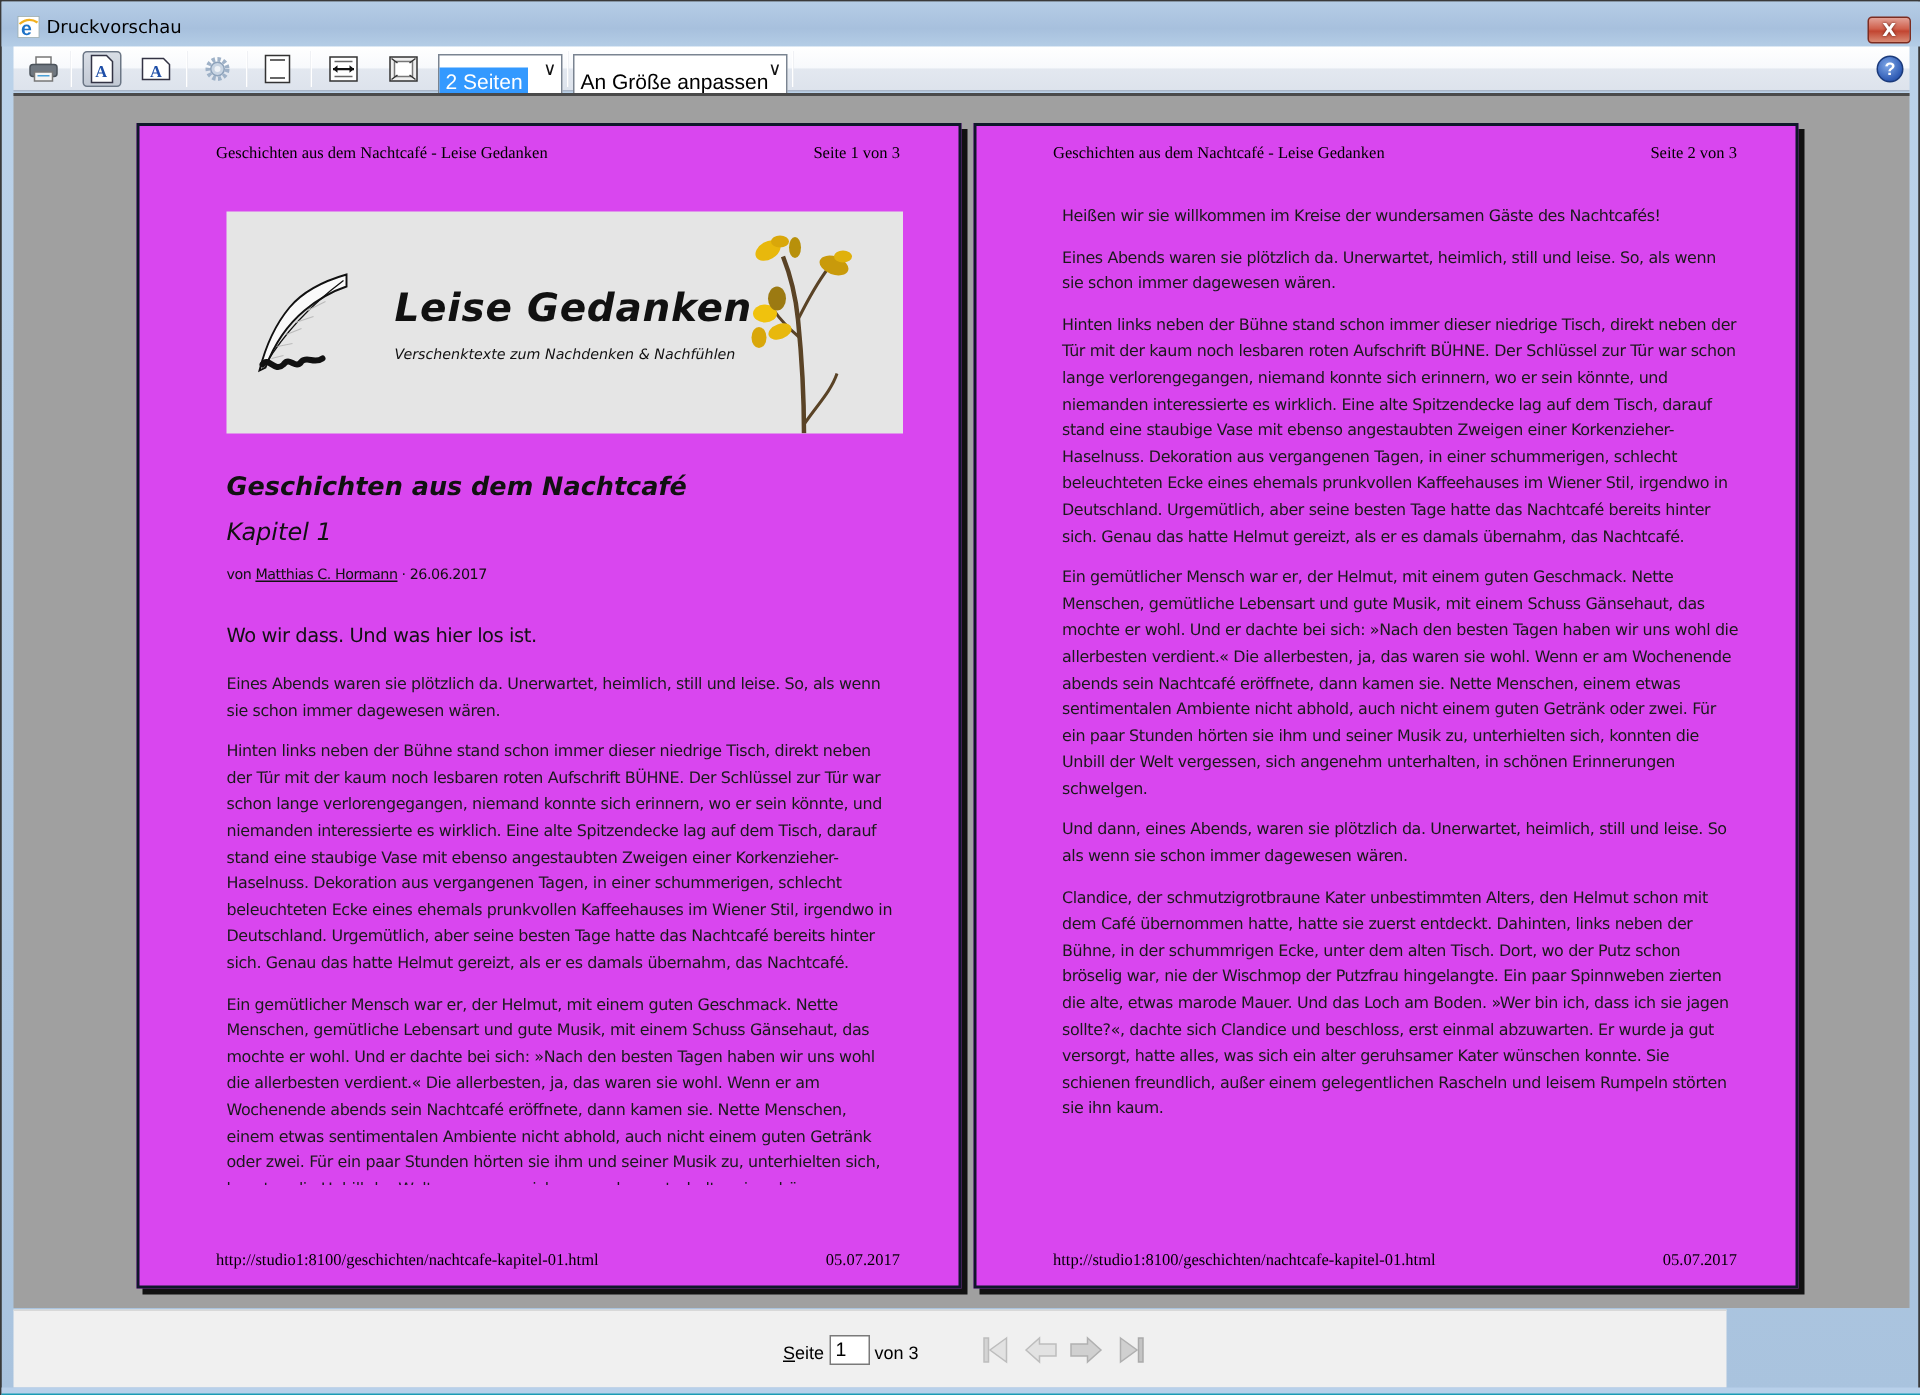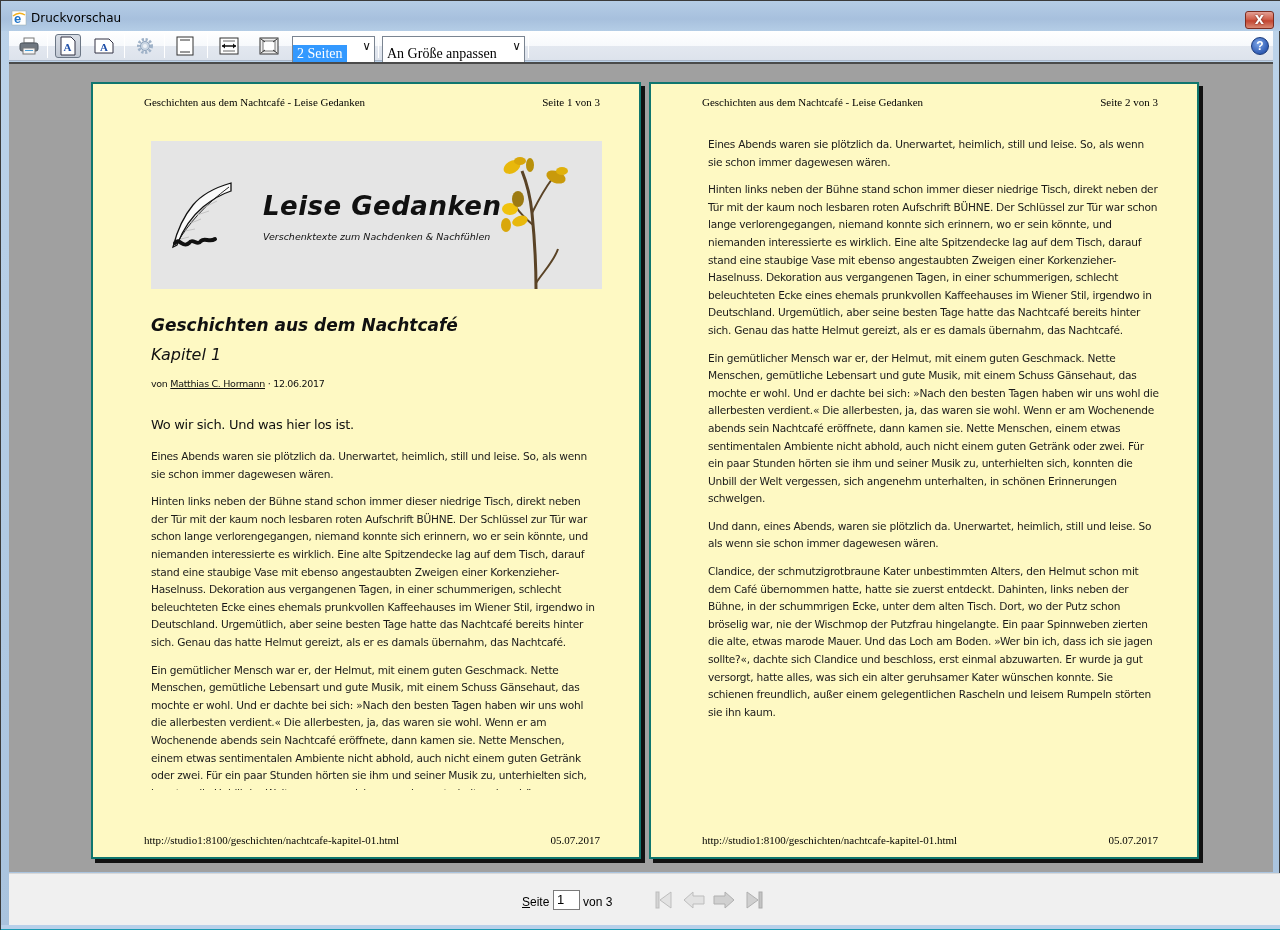--- a/index.html
+++ b/index.html
@@ -19,48 +19,48 @@
     border: 1px solid #7c2c20; border-radius: 3px; display: flex; align-items: center; justify-content: center; }
   .close-btn span { color: #fff; font-weight: bold; font-size: 12px; text-shadow: 0 0 2px #5a1a10; font-family: "DejaVu Sans", sans-serif; }
 
   
   .toolbar { position: absolute; left: 8px; top: 30px; width: 1264px; height: 30px;
     background: linear-gradient(#ffffff 0%, #f7f9fc 50%, #e3e8f0 51%, #dde3ec 100%);
     border-bottom: 1px solid #aab6c8; }
   .tb-btn { position: absolute; top: 3px; width: 26px; height: 24px; display: flex; align-items: center; justify-content: center; border-radius: 3px; }
   .tb-btn.active { border: 1px solid #6b7685; background: linear-gradient(#d9dee6, #c2c9d4); }
   .tb-sep { position: absolute; top: 3px; width: 1px; height: 24px; background: #c3cad5; border-right: 1px solid #fff; }
-  .select { position: absolute; top: 5px; height: 36px; border: 1px solid #7a8491; background: #fff; font-size: 14px; display: flex; align-items: center; color: #000; font-family: Liberation Serif, serif; }
+  .select { position: absolute; top: 5px; height: 36px; border: 1px solid #7a8491; background: #fff; font-size: 14px; display: flex; align-items: center; color: #000; font-family: Liberation Sans, sans-serif; }
   .select .val { padding: 0 4px; height: 18px; line-height: 18px; }
   .select .val.hl { background: #3399ff; color: #fff; }
   .select .arrow { position: absolute; right: 3px; top: 2px; font-size: 12px; color: #111; }
   .help-btn { position: absolute; right: 4px; top: 6px; width: 18px; height: 18px; border-radius: 50%;
     background: radial-gradient(circle at 40% 35%, #7fa8e8, #2f5bb4 70%, #1c3f88); border: 1px solid #1b3a7a;
     color: #fff; font-weight: bold; font-size: 12px; display: flex; align-items: center; justify-content: center; }
 
   
   .preview { position: absolute; left: 8px; top: 61px; width: 1264px; height: 810px; background: #a0a0a0; border-top: 2px solid #4a4a4a; }
-  .page { position: absolute; background: #fef9c3; border: 2px solid #0f766e; box-shadow: 4px 4px 0 #111; text-decoration: underline; }
+  .page { position: absolute; background: #d946ef; border: 2px solid #0f172a; box-shadow: 4px 4px 0 #111; text-decoration: underline; }
   .page .hdr, .page .ftr { position: absolute; font-family: "Liberation Serif", serif; font-size: 11px; color: #000; }
   .page .content { position: absolute; font-family: "DejaVu Sans", sans-serif; color: #1a1a1a; }
   .content p { font-size: 10.6px; line-height: 17.6px; margin-bottom: 10px; letter-spacing: -0.25px; }
 
   .banner { position: absolute; left: 58px; top: 57px; width: 451px; height: 148px; background: #e5e5e5; overflow: hidden; }
   .banner .btitle { position: absolute; left: 112px; top: 50px; font-family: "DejaVu Sans", sans-serif; font-style: italic; font-weight: bold; font-size: 26px; color: #111; letter-spacing: 0.5px; }
   .banner .bsub { position: absolute; left: 112px; top: 90px; font-family: "DejaVu Sans", sans-serif; font-style: italic; font-size: 9.5px; color: #111; }
 
   .h-title { position: absolute; font-family: "DejaVu Sans", sans-serif; font-style: italic; font-weight: bold; font-size: 17px; color: #111; }
   .h-sub { position: absolute; font-family: "DejaVu Sans", sans-serif; font-style: italic; font-size: 16px; color: #111; text-align: right; }
   .byline { position: absolute; font-family: "DejaVu Sans", sans-serif; font-size: 9.5px; color: #111; letter-spacing: -0.3px; }
   .byline .author { text-decoration: underline; }
   .lead { position: absolute; font-family: "DejaVu Sans", sans-serif; font-size: 13px; color: #111; letter-spacing: -0.3px; }
   .h3 { font-family: "DejaVu Sans", sans-serif; font-style: italic; font-weight: bold; font-size: 15px; color: #111; margin: 4px 0 10px 0; }
 
   
-  .navbar { position: absolute; left: 8px; top: 872px; width: 1272px; height: 52px; background: #f0f0f0; border-top: 1px solid #d8d8d8; }
+  .navbar { position: absolute; left: 8px; top: 872px; width: 1142px; height: 52px; background: #f0f0f0; border-top: 1px solid #d8d8d8; }
   .nav-label { position: absolute; left: 513px; top: 21px; font-size: 12px; color: #000; }
   .nav-label u { text-decoration: underline; }
   .page-input { position: absolute; left: 544px; top: 16px; width: 27px; height: 20px; border: 1px solid #7a7a7a; background: #fff; font-size: 13px; padding-left: 3px; line-height: 18px; }
   .nav-of { position: absolute; left: 574px; top: 21px; font-size: 12px; color: #000; }
   .nav-btn { position: absolute; top: 15px; width: 24px; height: 22px; display: flex; align-items: center; justify-content: center; }
   .bottom-strip { position: absolute; left: 0; top: 924px; width: 1280px; height: 6px; background: #b8d0ea; border-bottom: 2px solid #1b9bb3; }
 </style>
 </head>
 <body>
 
@@ -178,39 +178,40 @@
           <ellipse cx="14" cy="56" rx="8" ry="6" fill="#f0c20d"></ellipse>
           <ellipse cx="22" cy="46" rx="6" ry="8" fill="#9c7a12"></ellipse>
           <ellipse cx="24" cy="68" rx="8" ry="5" fill="#e8b80c" transform="rotate(-20 24 68)"></ellipse>
           <ellipse cx="10" cy="72" rx="5" ry="7" fill="#d9a70a"></ellipse>
         </svg>
       </div>
 
       <div class="h-title" style="left:58px; top:231px;">Geschichten aus dem Nachtcafé</div>
       <div class="h-sub" style="left:58px; top:261px;">Kapitel 1</div>
       <div class="byline" style="left:58px; top:294px;">
-        <span>von </span><span class="author">Matthias C. Hormann</span><span> · 12.06.2017</span>
-      </div>
-      <div class="lead" style="left:58px; top:333px;">Wo wir sich. Und was hier los ist.</div>
+        <span>von </span><span class="author">Matthias C. Hormann</span><span> · 26.06.2017</span>
+      </div>
+      <div class="lead" style="left:58px; top:333px;">Wo wir dass. Und was hier los ist.</div>
 
       <div class="content" style="left:58px; top:364px; width:448px; height:342px; overflow:hidden;">
         <p>Eines Abends waren sie plötzlich da. Unerwartet, heimlich, still und leise. So, als wenn sie schon immer dagewesen wären.</p>
         <p>Hinten links neben der Bühne stand schon immer dieser niedrige Tisch, direkt neben der Tür mit der kaum noch lesbaren roten Aufschrift BÜHNE. Der Schlüssel zur Tür war schon lange verlorengegangen, niemand konnte sich erinnern, wo er sein könnte, und niemanden interessierte es wirklich. Eine alte Spitzendecke lag auf dem Tisch, darauf stand eine staubige Vase mit ebenso angestaubten Zweigen einer Korkenzieher-Haselnuss. Dekoration aus vergangenen Tagen, in einer schummerigen, schlecht beleuchteten Ecke eines ehemals prunkvollen Kaffeehauses im Wiener Stil, irgendwo in Deutschland. Urgemütlich, aber seine besten Tage hatte das Nachtcafé bereits hinter sich. Genau das hatte Helmut gereizt, als er es damals übernahm, das Nachtcafé.</p>
         <p>Ein gemütlicher Mensch war er, der Helmut, mit einem guten Geschmack. Nette Menschen, gemütliche Lebensart und gute Musik, mit einem Schuss Gänsehaut, das mochte er wohl. Und er dachte bei sich: »Nach den besten Tagen haben wir uns wohl die allerbesten verdient.« Die allerbesten, ja, das waren sie wohl. Wenn er am Wochenende abends sein Nachtcafé eröffnete, dann kamen sie. Nette Menschen, einem etwas sentimentalen Ambiente nicht abhold, auch nicht einem guten Getränk oder zwei. Für ein paar Stunden hörten sie ihm und seiner Musik zu, unterhielten sich, konnten die Unbill der Welt vergessen, sich angenehm unterhalten, in schönen Erinnerungen schwelgen.</p>
       </div>
 
       <div class="ftr" style="left:51px; top:750px;">http://studio1:8100/geschichten/nachtcafe-kapitel-01.html</div>
       <div class="ftr" style="right:39px; top:750px;">05.07.2017</div>
     </div>
 
     <div class="page" style="left:640px; top:18px; width:550px; height:777px;">
       <div class="hdr" style="left:51px; top:12px;">Geschichten aus dem Nachtcafé - Leise Gedanken</div>
       <div class="hdr" style="right:39px; top:12px;">Seite 2 von 3</div>
 
       <div class="content" style="left:57px; top:52px; width:452px;">
+        <p>Heißen wir sie willkommen im Kreise der wundersamen Gäste des Nachtcafés!</p>
         <p>Eines Abends waren sie plötzlich da. Unerwartet, heimlich, still und leise. So, als wenn sie schon immer dagewesen wären.</p>
         <p>Hinten links neben der Bühne stand schon immer dieser niedrige Tisch, direkt neben der Tür mit der kaum noch lesbaren roten Aufschrift BÜHNE. Der Schlüssel zur Tür war schon lange verlorengegangen, niemand konnte sich erinnern, wo er sein könnte, und niemanden interessierte es wirklich. Eine alte Spitzendecke lag auf dem Tisch, darauf stand eine staubige Vase mit ebenso angestaubten Zweigen einer Korkenzieher-Haselnuss. Dekoration aus vergangenen Tagen, in einer schummerigen, schlecht beleuchteten Ecke eines ehemals prunkvollen Kaffeehauses im Wiener Stil, irgendwo in Deutschland. Urgemütlich, aber seine besten Tage hatte das Nachtcafé bereits hinter sich. Genau das hatte Helmut gereizt, als er es damals übernahm, das Nachtcafé.</p>
         <p>Ein gemütlicher Mensch war er, der Helmut, mit einem guten Geschmack. Nette Menschen, gemütliche Lebensart und gute Musik, mit einem Schuss Gänsehaut, das mochte er wohl. Und er dachte bei sich: »Nach den besten Tagen haben wir uns wohl die allerbesten verdient.« Die allerbesten, ja, das waren sie wohl. Wenn er am Wochenende abends sein Nachtcafé eröffnete, dann kamen sie. Nette Menschen, einem etwas sentimentalen Ambiente nicht abhold, auch nicht einem guten Getränk oder zwei. Für ein paar Stunden hörten sie ihm und seiner Musik zu, unterhielten sich, konnten die Unbill der Welt vergessen, sich angenehm unterhalten, in schönen Erinnerungen schwelgen.</p>
         <p>Und dann, eines Abends, waren sie plötzlich da. Unerwartet, heimlich, still und leise. So als wenn sie schon immer dagewesen wären.</p>
         <p>Clandice, der schmutzigrotbraune Kater unbestimmten Alters, den Helmut schon mit dem Café übernommen hatte, hatte sie zuerst entdeckt. Dahinten, links neben der Bühne, in der schummrigen Ecke, unter dem alten Tisch. Dort, wo der Putz schon bröselig war, nie der Wischmop der Putzfrau hingelangte. Ein paar Spinnweben zierten die alte, etwas marode Mauer. Und das Loch am Boden. »Wer bin ich, dass ich sie jagen sollte?«, dachte sich Clandice und beschloss, erst einmal abzuwarten. Er wurde ja gut versorgt, hatte alles, was sich ein alter geruhsamer Kater wünschen konnte. Sie schienen freundlich, außer einem gelegentlichen Rascheln und leisem Rumpeln störten sie ihn kaum.</p>
       </div>
 
       <div class="ftr" style="left:51px; top:750px;">http://studio1:8100/geschichten/nachtcafe-kapitel-01.html</div>
       <div class="ftr" style="right:39px; top:750px;">05.07.2017</div>
     </div>

